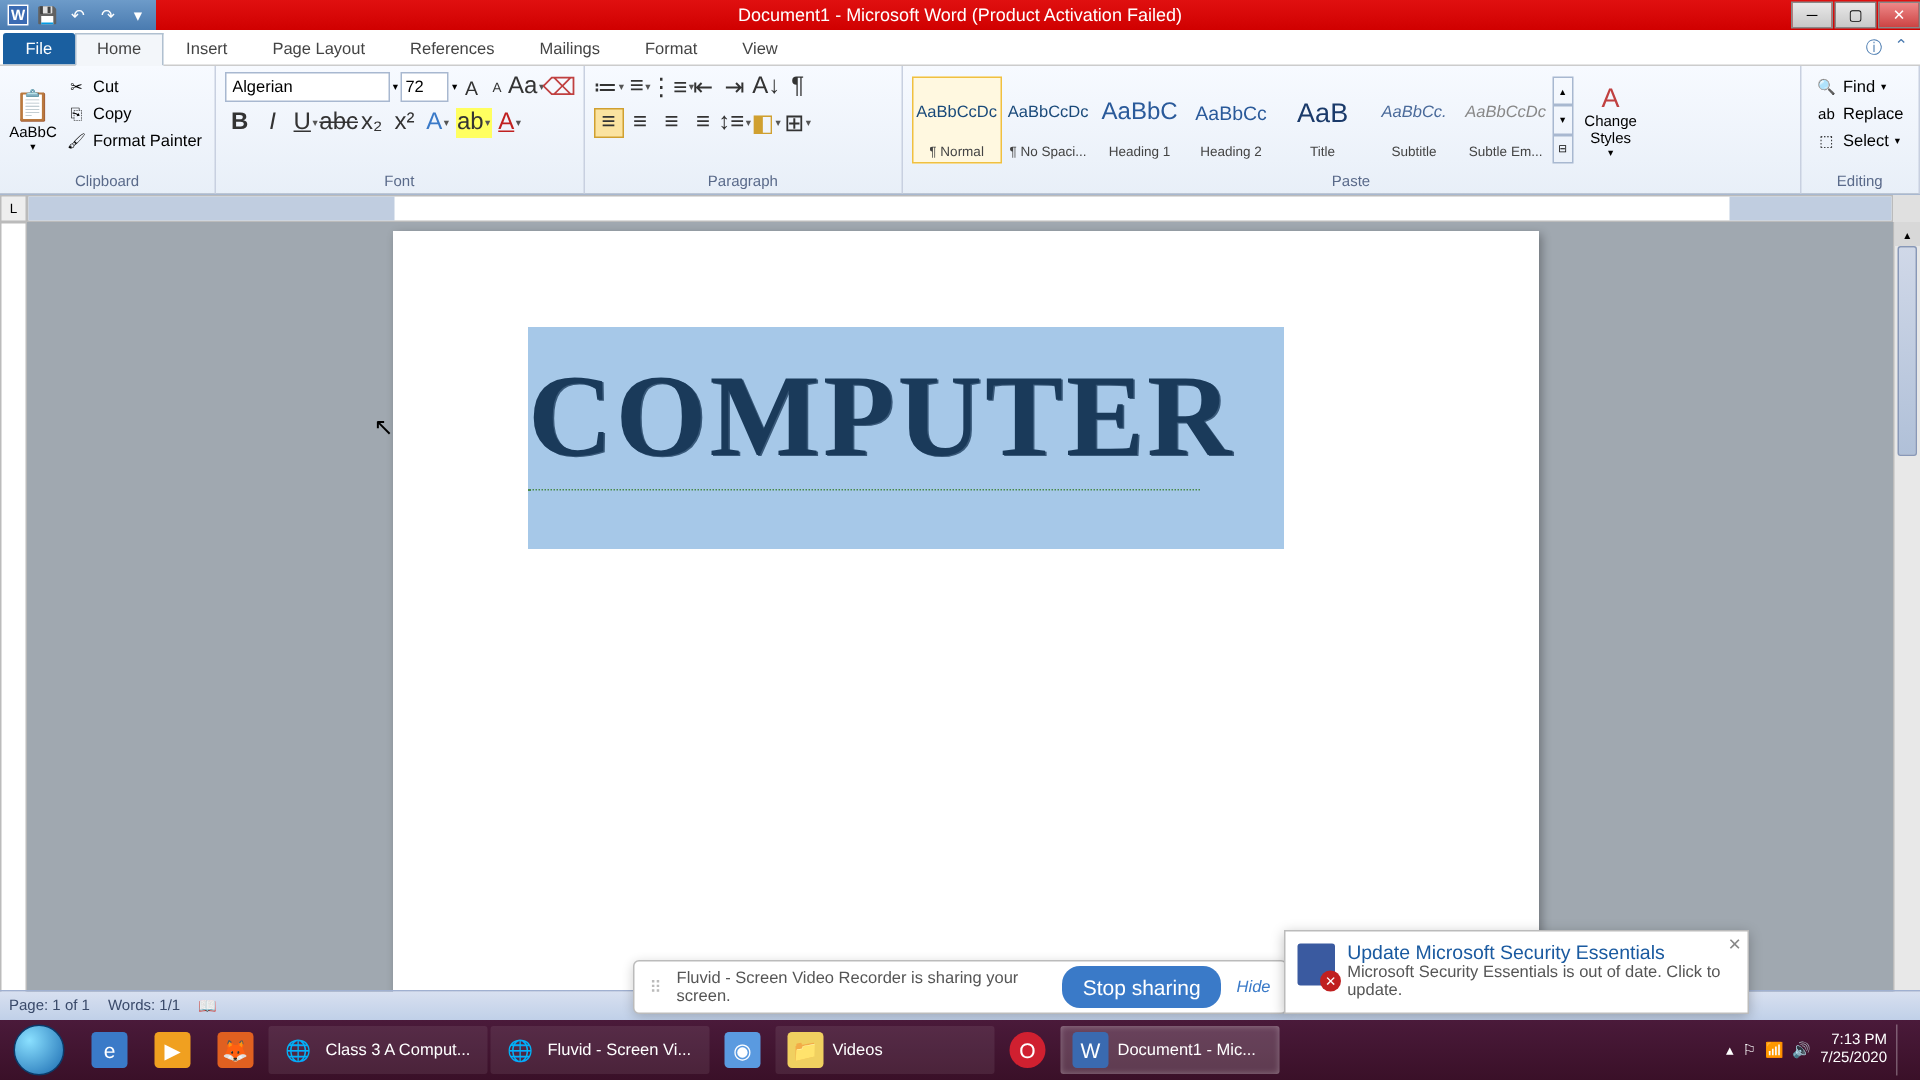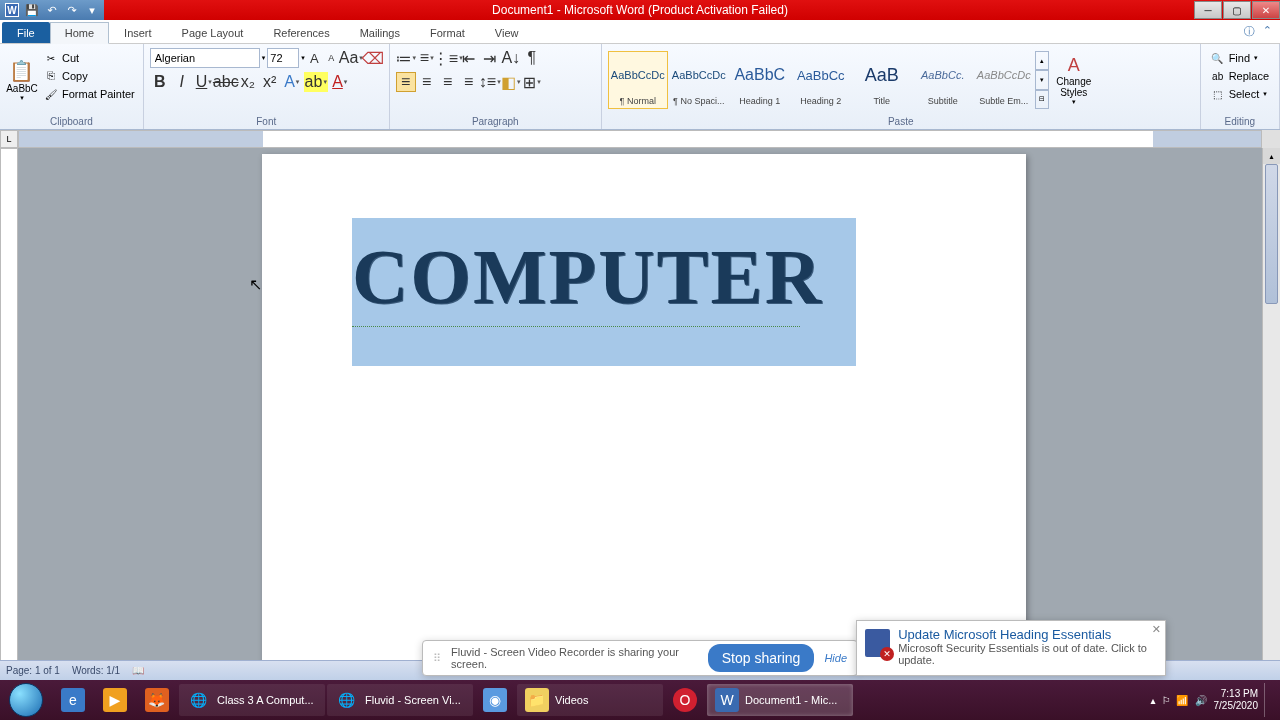--- a/index.html
+++ b/index.html
@@ -324,21 +324,21 @@
 <div class="share-popup">
   <span style="color:#bbb">⠿</span>
   <span style="flex:1">Fluvid - Screen Video Recorder is sharing your screen.</span>
   <div class="stop-btn">Stop sharing</div>
   <div class="hide-btn">Hide</div>
 </div>
 
 <div class="security-popup">
   <div class="shield"></div>
   <div>
-    <div class="sec-title">Update Microsoft Heading Essentials</div>
+    <div class="sec-title">Update Microsoft Security Essentials</div>
     <div style="color:#555">Microsoft Security Essentials is out of date. Click to update.</div>
   </div>
   <div class="sec-close">✕</div>
 </div>
 
 <div class="taskbar">
   <div class="start-btn">
       <div class="start-orb"></div>
     </div>
   <div class="task-item">

